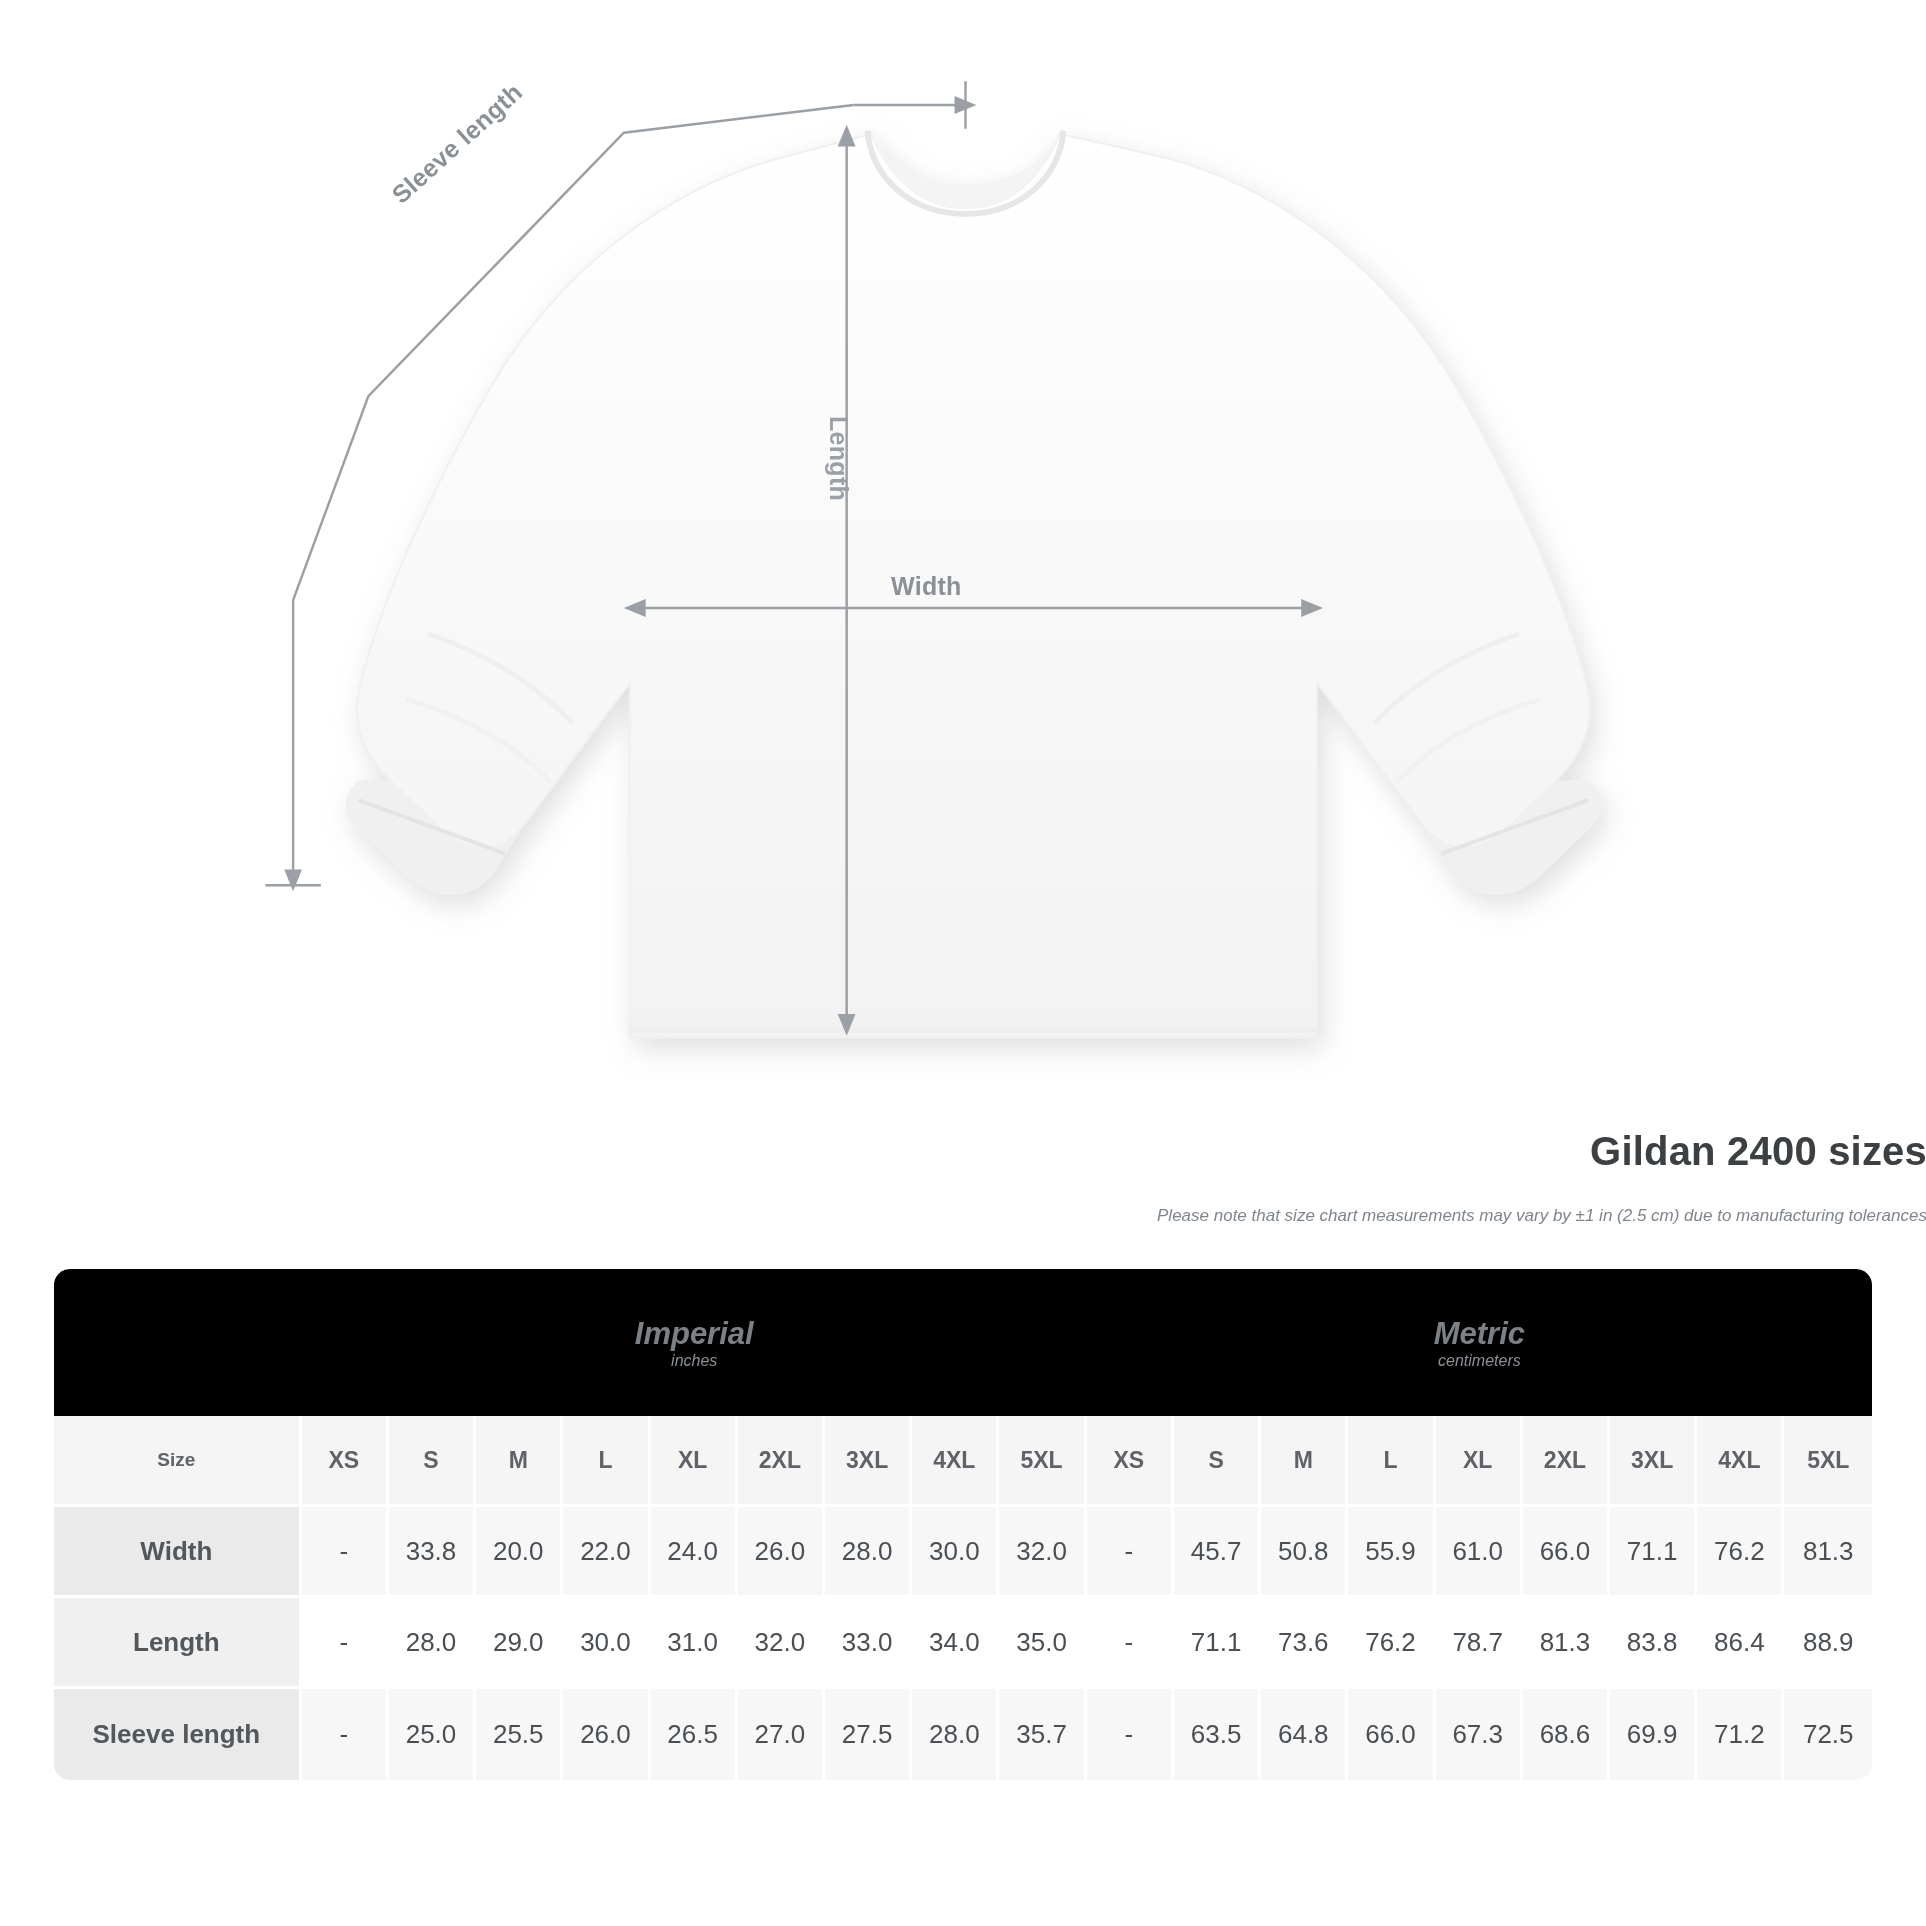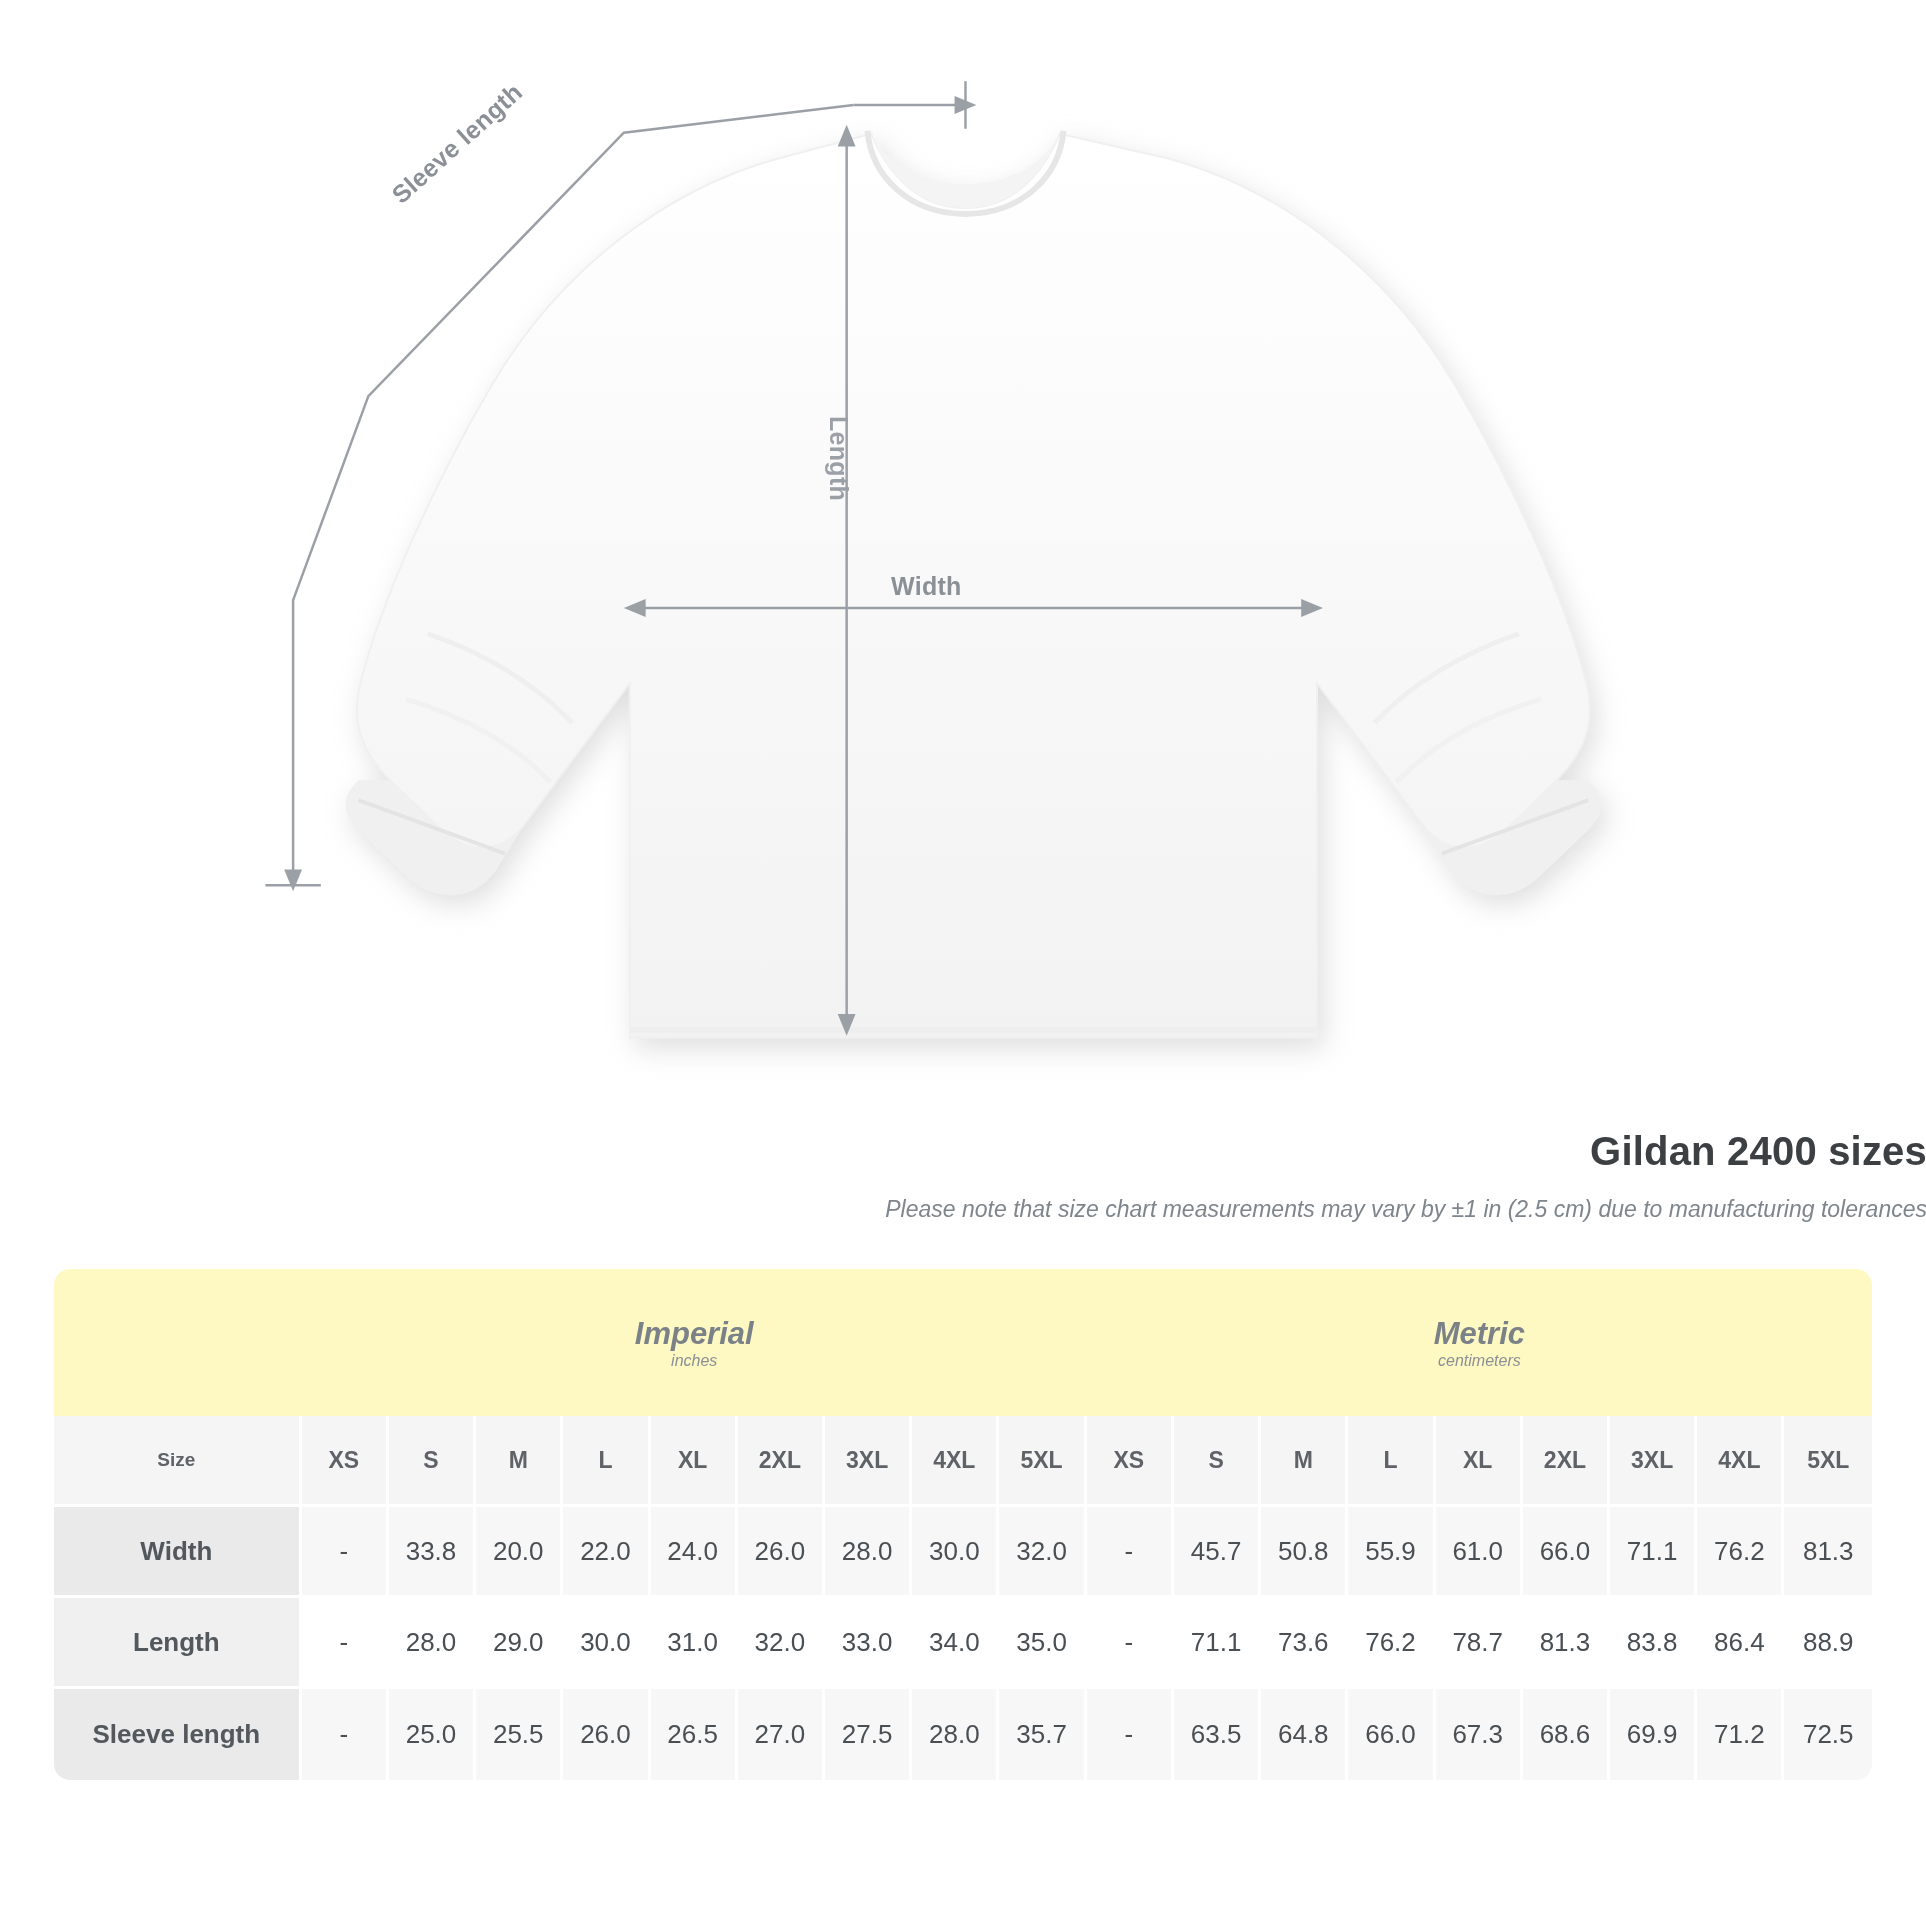--- a/index.html
+++ b/index.html
@@ -61,41 +61,41 @@
     text-align: right;
   }
   #chart-title {
     font-size: 40px;
     font-weight: bold;
     color: #3c4043;
     margin: 0;
     letter-spacing: 0.2px;
   }
   #chart-subtitle {
-    margin-top: 22px;
-    font-size: 23px;
+    margin-top: 32px;
+    font-size: 17px;
     font-style: italic;
     color: #7e858c;
   }
 
   
   #table-wrap {
     position: absolute;
     left: 54px;
     top: 1269px;
     width: 1818px;
   }
   table.size-table {
     border-collapse: separate;
     border-spacing: 0;
     width: 1818px;
     table-layout: fixed;
   }
   table.size-table tr.unit-row td {
-    background: #fef9c3;
+    background: #000000;
     border: none;
     padding: 0;
     height: 147px;
     vertical-align: middle;
     text-align: center;
   }
   table.size-table tr.unit-row td.first { border-top-left-radius: 16px; }
   table.size-table tr.unit-row td.last { border-top-right-radius: 16px; }
   .unit-name {
     font-size: 31px;

